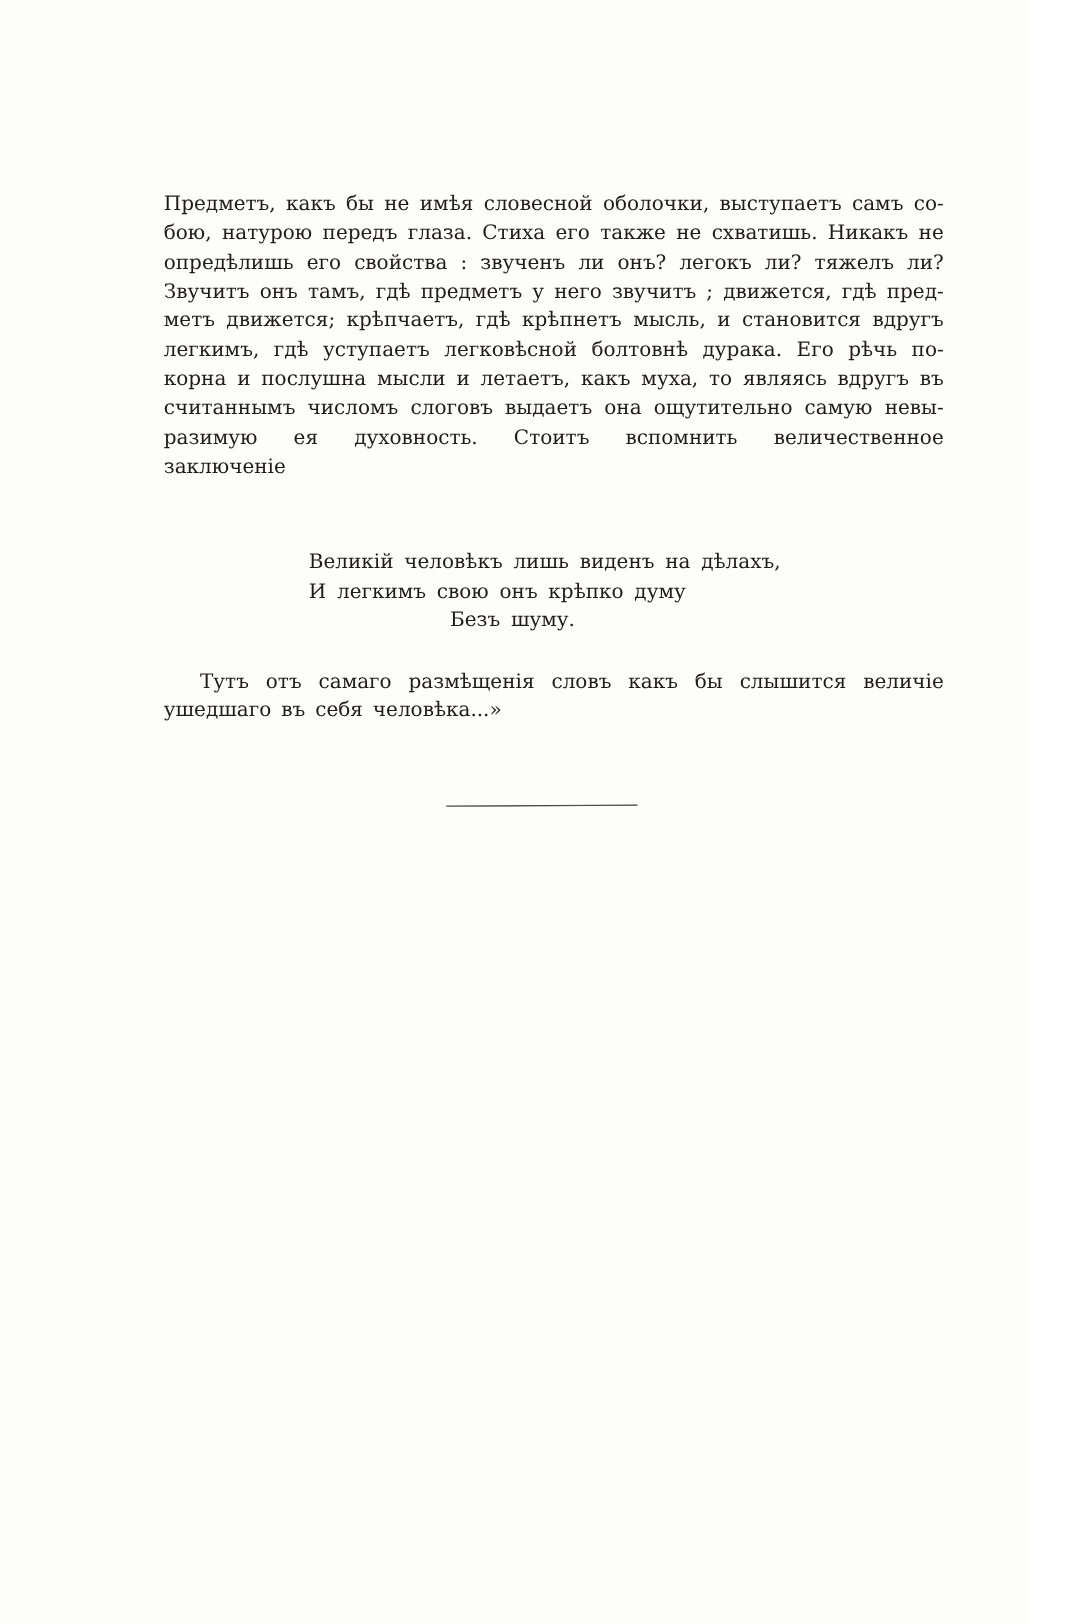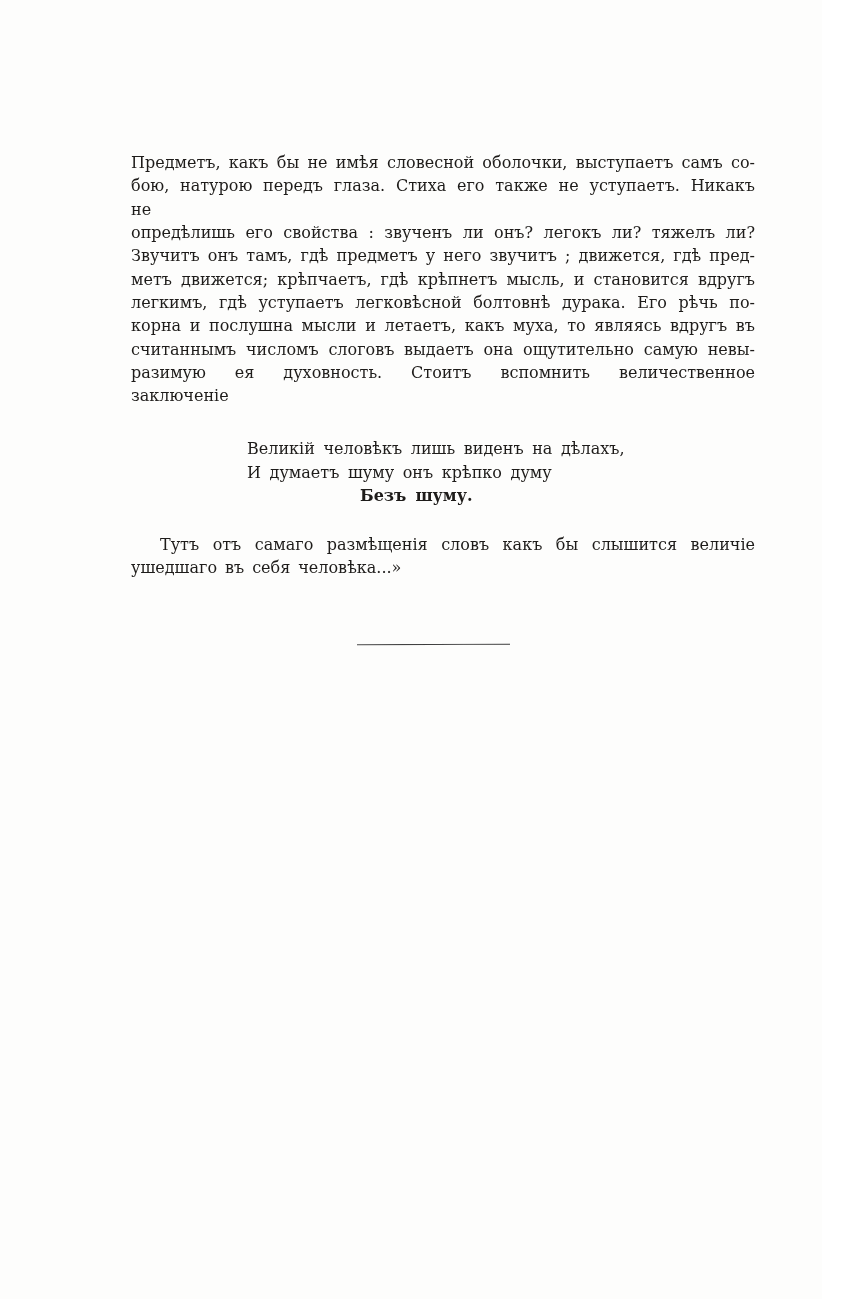--- a/index.html
+++ b/index.html
@@ -38,52 +38,51 @@
     position: absolute;
     top: 437px;
     left: 247px;
   }
   .verse .line {
     line-height: 23.5px;
     word-spacing: 0.22em;
   }
   .verse .line.center-line {
     margin-left: 113px;
-    font-weight: bold;
   }
   .end-rule {
     position: absolute;
     top: 644px;
     left: 357px;
     width: 153px;
     height: 1.4px;
     background: linear-gradient(90deg, #4a4a4a, #2f2f2f 30%, #555 70%, #3a3a3a);
     transform: rotate(-0.25deg);
   }
 </style>
 </head>
 <body>
 
 <div class="page">
 
   <section class="para para-1">
     <div class="line just">Предметъ, какъ бы не имѣя словесной оболочки, выступаетъ самъ со-</div>
-    <div class="line just">бою, натурою передъ глаза. Стиха его также не уступаетъ. Никакъ не</div>
+    <div class="line just">бою, натурою передъ глаза. Стиха его также не схватишь. Никакъ не</div>
     <div class="line just">опредѣлишь его свойства : звученъ ли онъ? легокъ ли? тяжелъ ли?</div>
     <div class="line just">Звучитъ онъ тамъ, гдѣ предметъ у него звучитъ ; движется, гдѣ пред-</div>
     <div class="line just">метъ движется; крѣпчаетъ, гдѣ крѣпнетъ мысль, и становится вдругъ</div>
     <div class="line just">легкимъ, гдѣ уступаетъ легковѣсной болтовнѣ дурака. Его рѣчь по-</div>
     <div class="line just">корна и послушна мысли и летаетъ, какъ муха, то являясь вдругъ въ</div>
     <div class="line just">считаннымъ числомъ слоговъ выдаетъ она ощутительно самую невы-</div>
     <div class="line just">разимую ея духовность. Стоитъ вспомнить величественное заключеніе</div>
   </section>
 
   <section class="verse">
     <div class="line">Великій человѣкъ лишь виденъ на дѣлахъ,</div>
-    <div class="line">И думаетъ шуму онъ крѣпко думу</div>
+    <div class="line">И легкимъ свою онъ крѣпко думу</div>
     <div class="line center-line">Безъ шуму.</div>
   </section>
 
   <section class="para para-2">
     <div class="line just indent">Тутъ отъ самаго размѣщенія словъ какъ бы слышится величіе</div>
     <div class="line">ушедшаго въ себя человѣка...»</div>
   </section>
 
   <div class="end-rule"></div>
 

